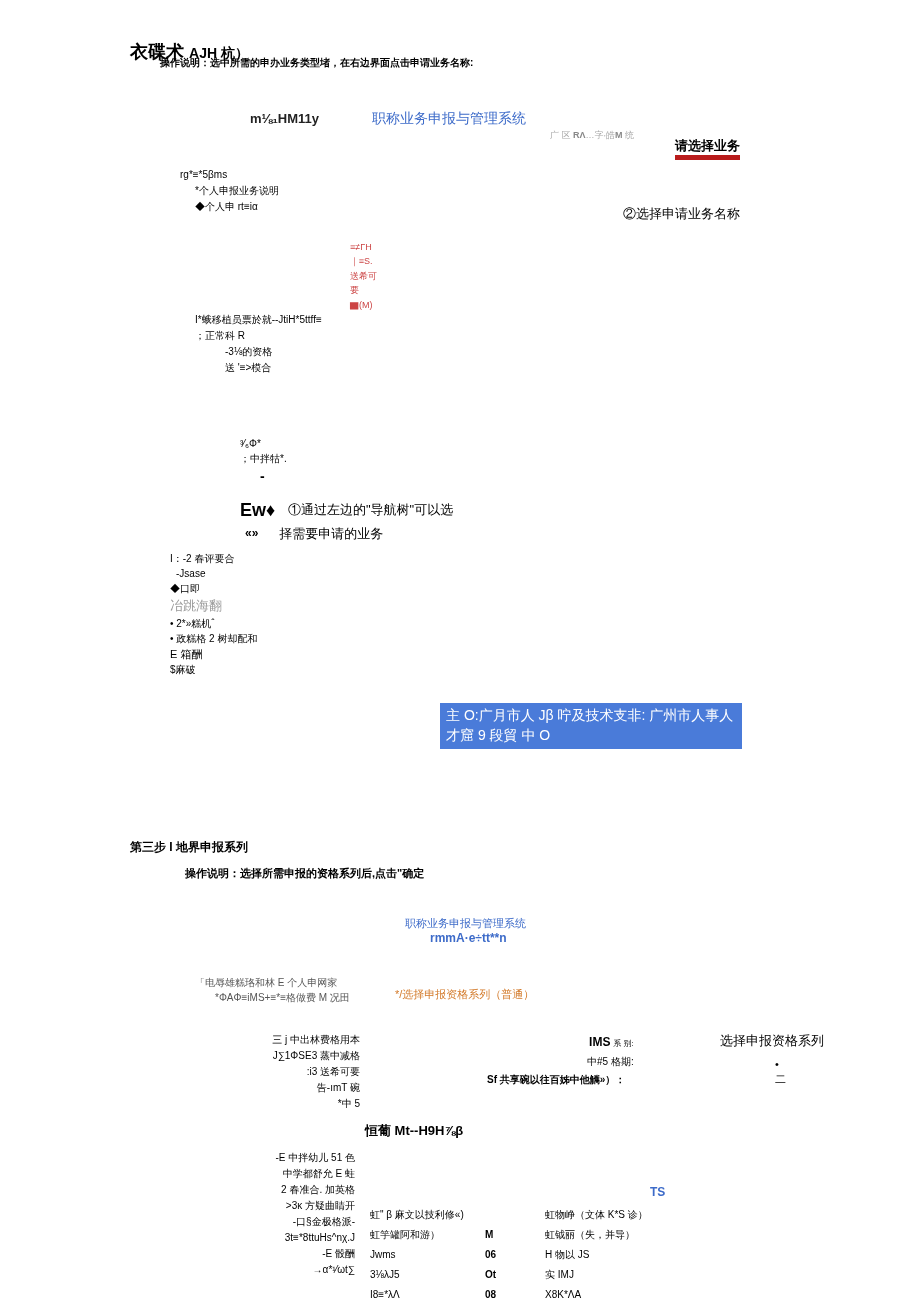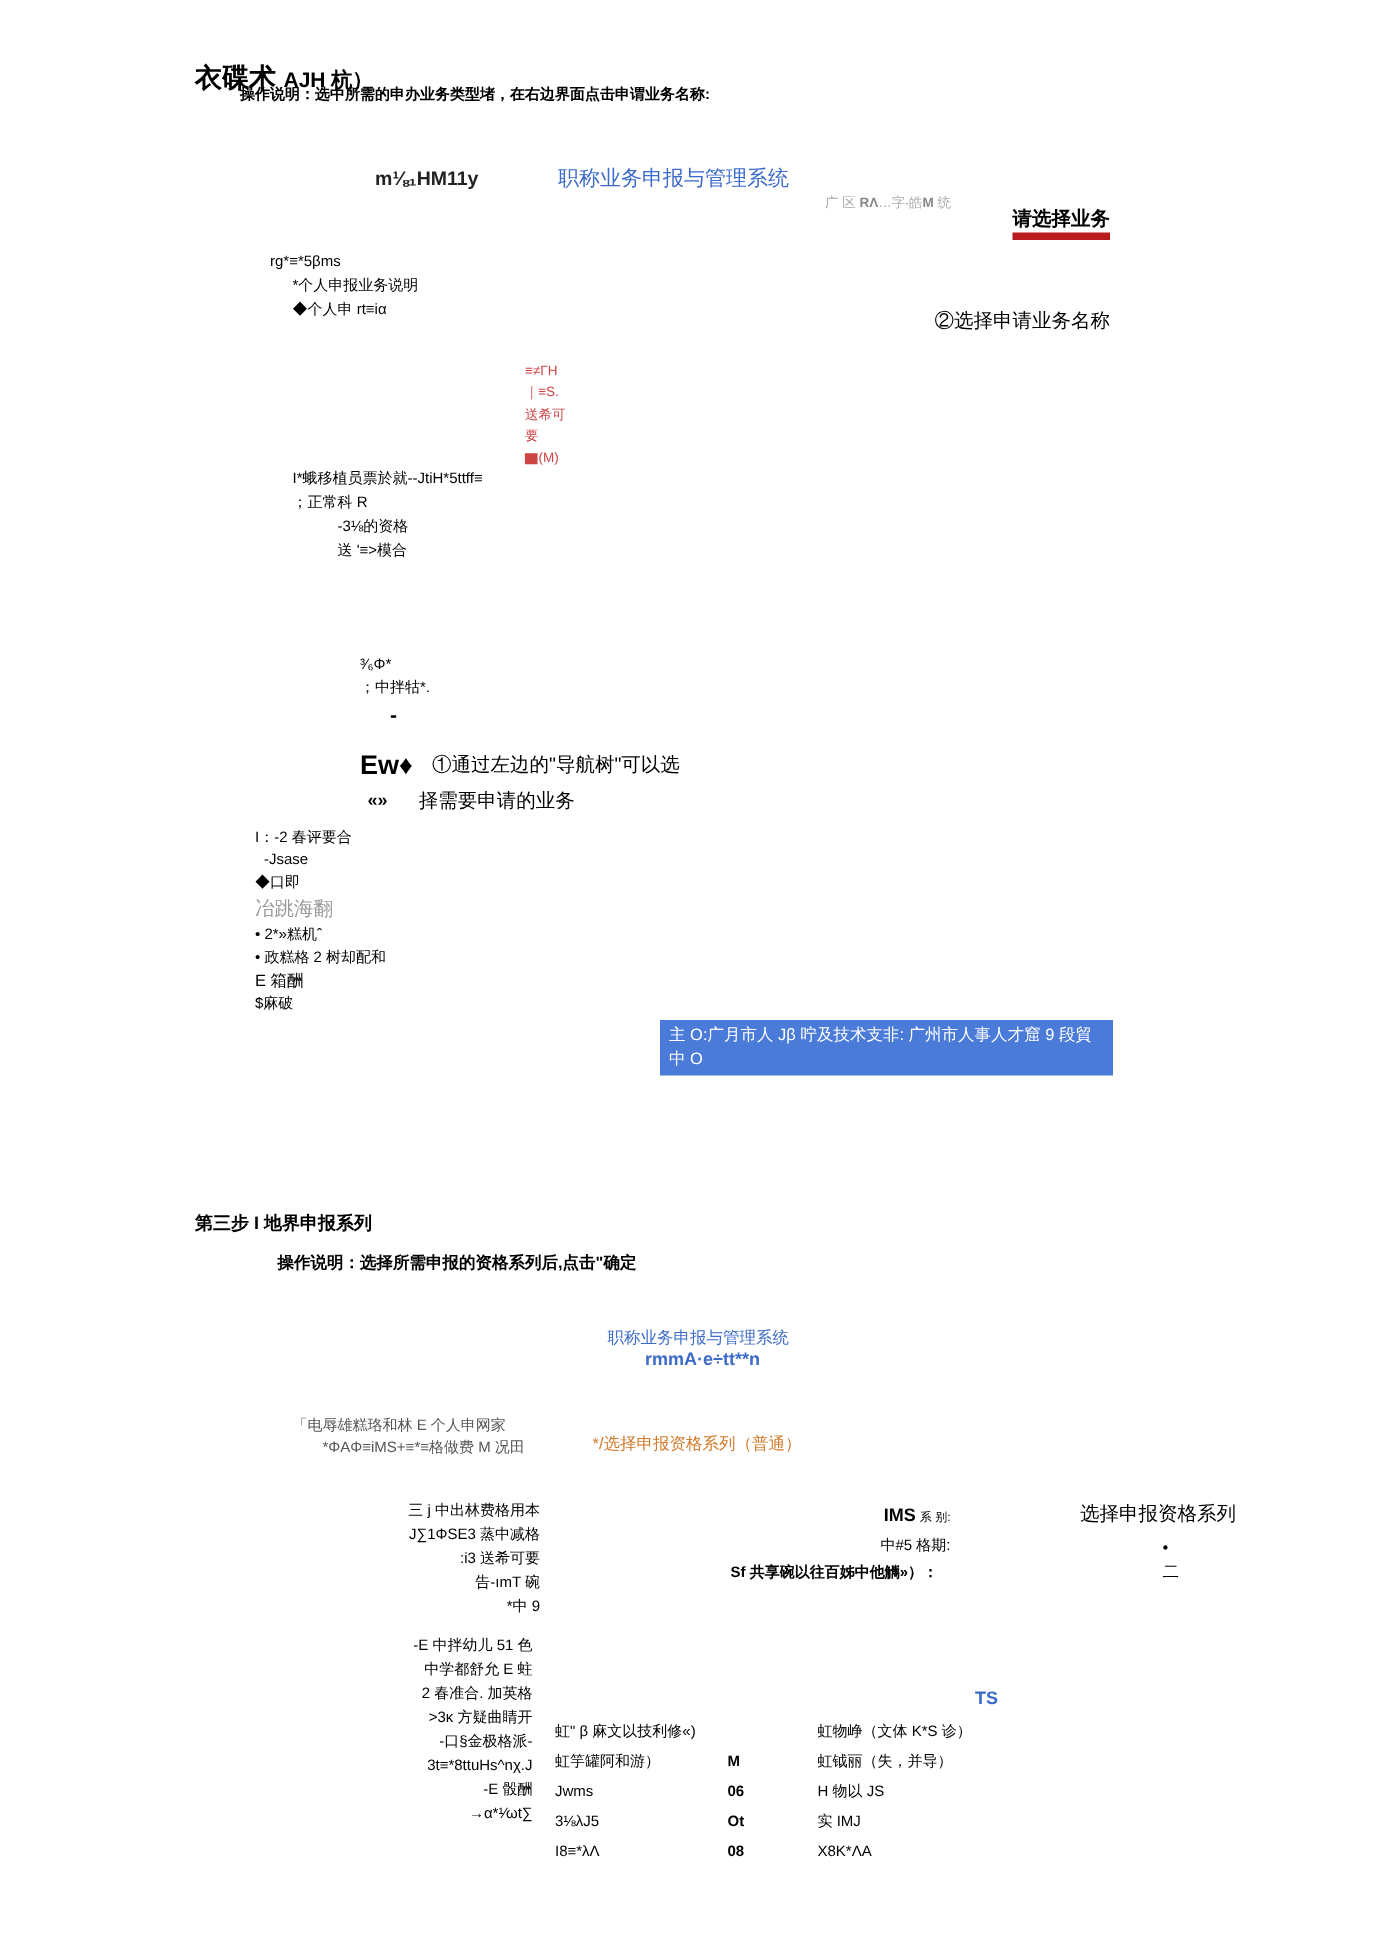--- a/index.html
+++ b/index.html
@@ -120,25 +120,25 @@
     margin-left: 40px;
     margin-top: 8px;
     font-size: 10px;
     line-height: 1.5;
   }
   .lower-list .gray { color: #999; font-size: 13px; }
   .lower-list .e-line { font-size: 11px; }
   .blue-bar {
     background: #4a7bd9;
     color: #fff;
-    font-size: 11px;
+    font-size: 14px;
     padding: 3px 6px;
     width: 290px;
     margin-left: 310px;
-    margin-top: 3px;
+    margin-top: 26px;
     line-height: 1.4;
   }
   
   .step3-title {
     font-size: 12px;
     font-weight: bold;
     margin-top: 90px;
   }
   .step3-op {
     font-size: 11px;
@@ -325,34 +325,35 @@
       <div style="margin-left:20px;">*ΦAΦ≡iMS+≡*≡格做费 M 况田</div>
     </div>
     <div class="step3-orange">*/选择申报资格系列（普通）</div>
 
     <div class="step3-cols">
       <div class="step3-left-list">
         <div>三 j 中出林费格用本</div>
         <div>J∑1ΦSE3 蒸中减格</div>
         <div>:i3 送希可要</div>
         <div>告-ımT 碗</div>
-        <div>*中 9</div>
+        <div>*中 5</div>
       </div>
       <div class="step3-mid-labels">
         <div><span class="ims">IMS</span> <span style="font-size:8px;">系 别:</span></div>
         <div>中#5 格期:</div>
         <div style="margin-left:-100px;text-align:left;font-weight:bold;">Sf 共享碗以往百姊中他觽»）：</div>
       </div>
       <div class="step3-right-label">选择申报资格系列</div>
       <div class="step3-right-dots">
         <div>•</div>
         <div>二</div>
       </div>
     </div>
 
+    <div class="step3-center-title">恒葡 Mt--H9H⅞β</div>
 
     <div class="step3-lower">
       <div class="step3-lower-left">
         <div>-E 中拌幼儿 51 色</div>
         <div>中学都舒允 E 蛀</div>
         <div>2 春准合. 加英格</div>
         <div class="align-left">&gt;3κ 方疑曲睛开</div>
         <div class="align-left">-口§金极格派-</div>
         <div class="align-left">3t≡*8ttuHs^nχ.J</div>
         <div class="align-left">-E 骰酬</div>

